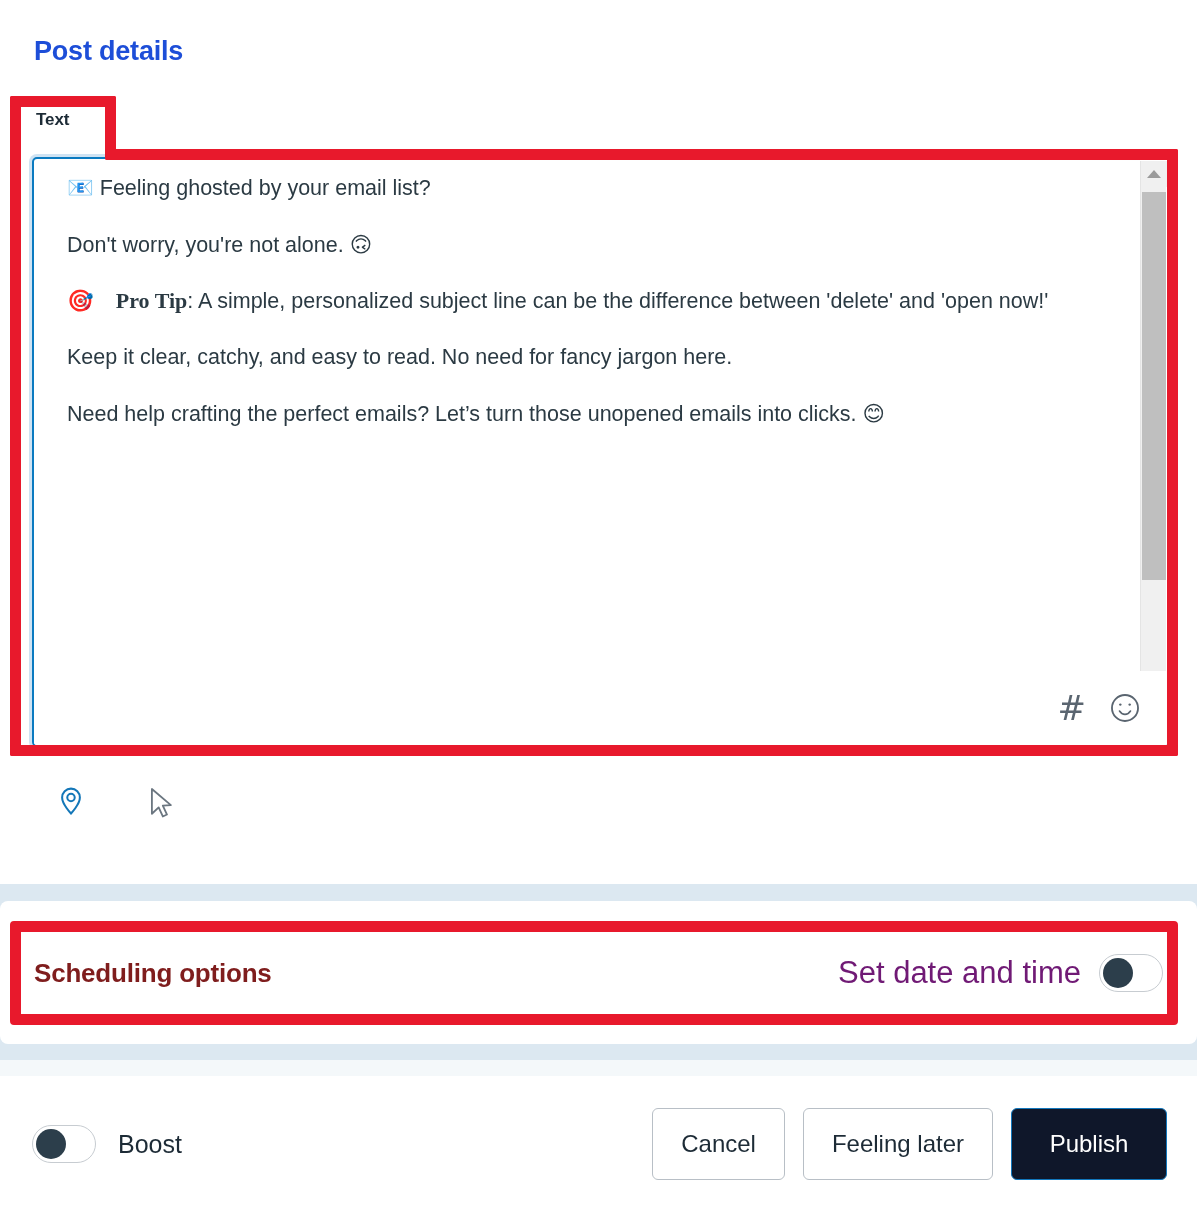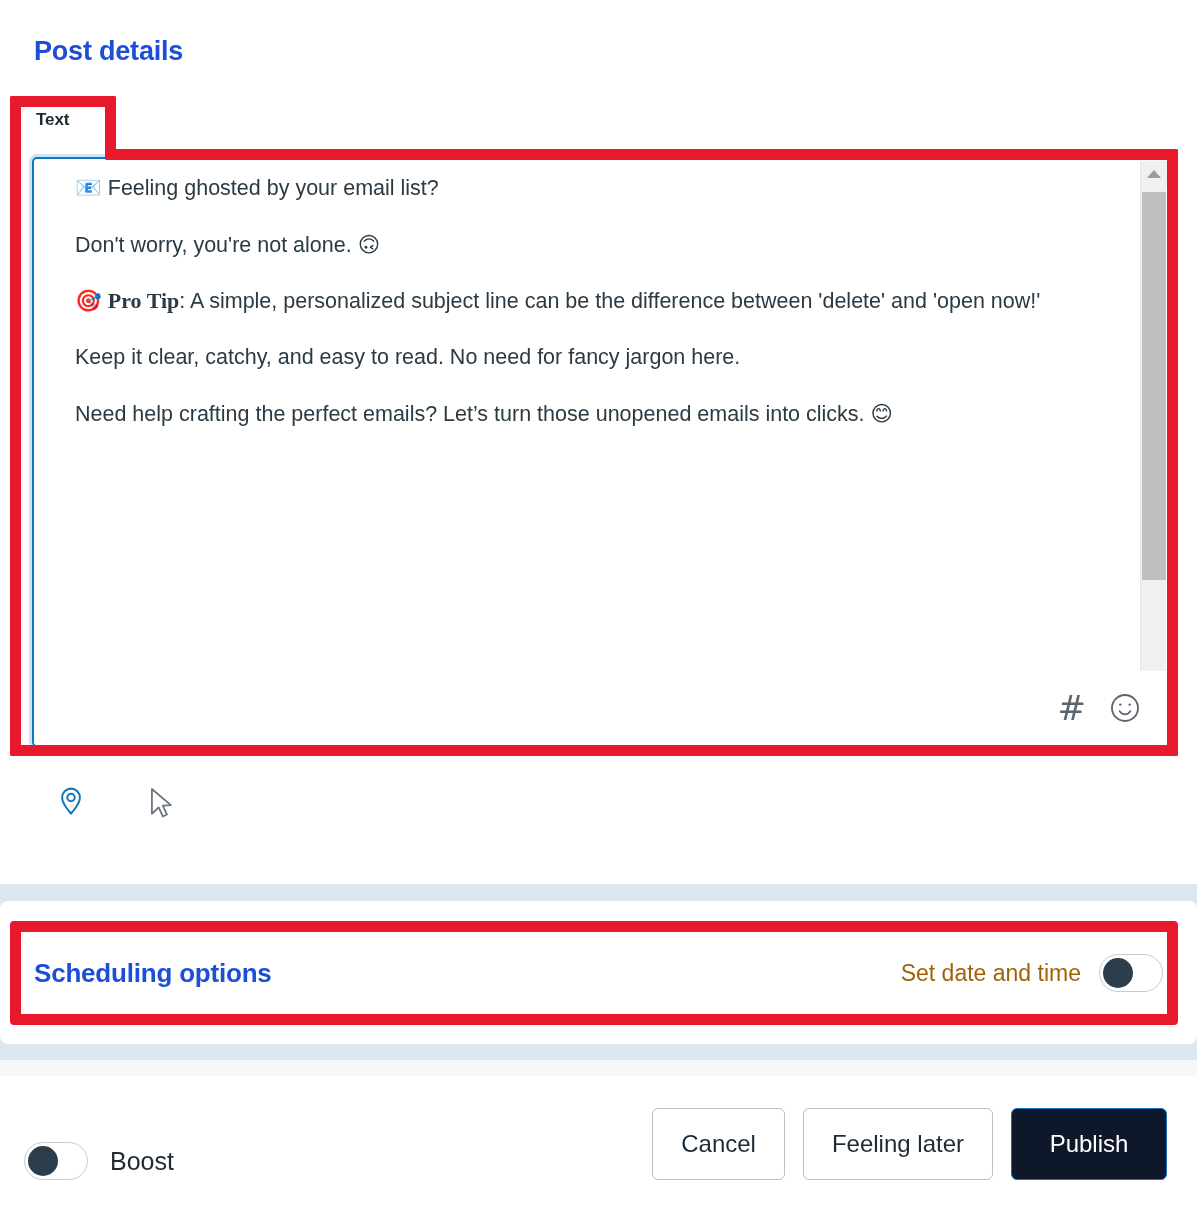--- a/index.html
+++ b/index.html
@@ -77,38 +77,38 @@
     width: 100%;
     height: 100%;
     background: #ffffff;
     border: 2px solid #0a7ac0;
     border-radius: 5px;
     box-shadow: 0 0 0 3px #cfe3f3;
     overflow: hidden;
   }
   .composer-body {
     position: absolute;
-    left: 16px; top: 0; right: 0;
+    left: 8px; top: 0; right: 0;
     height: 514px;
     overflow: hidden;
   }
   .composer-text {
     position: absolute;
     left: 25px;
     top: 14px;
     width: 1032px;
     font-size: 21.5px;
     line-height: 1.38;
     color: #2b3a43;
     font-family: "Liberation Sans", sans-serif;
   }
   .composer-text p { margin: 0 0 26px 0; }
   .emoji { font-family: "DejaVu Sans", sans-serif; }
   .bolditalic { font-weight: 700; font-style: italic; font-family: "Liberation Serif", serif; font-size: 22px; }
-  .protip { font-weight: 700; font-family: "Liberation Serif", serif; font-size: 22px; }
+  .protip { font-weight: 700; font-family: "Liberation Serif", serif; font-size: 22px; margin-left: 16px; }
   .caret {
     display: inline-block;
     width: 1.5px;
     height: 25px;
     background: #1d2b36;
     vertical-align: -5px;
     margin: 0 -1px;
   }
 
   
@@ -196,31 +196,31 @@
     top: 930px;
     height: 86px;
     display: flex;
     align-items: center;
     justify-content: space-between;
     z-index: 6;
   }
   .sched-title {
     font-size: 26px;
     font-weight: 700;
-    color: #1d4ed8;
+    color: #7f1d1d;
     letter-spacing: -0.2px;
   }
   .sched-right {
     display: flex;
     align-items: center;
     gap: 18px;
   }
   .sched-label {
-    font-size: 23px;
-    color: #a16207;
+    font-size: 31px;
+    color: #701a75;
   }
 
   
   .toggle {
     position: relative;
     width: 64px;
     height: 38px;
     border: 1.5px solid #c7ccd1;
     border-radius: 19px;
     background: #ffffff;
@@ -260,26 +260,26 @@
   }
   .footer {
     position: absolute;
     left: 0; right: 0;
     top: 1076px;
     height: 131px;
     background: #ffffff;
   }
   .footer-inner {
     position: absolute;
-    left: 24px;
+    left: 32px;
     right: 30px;
     top: 1108px;
     height: 72px;
     display: flex;
-    align-items: flex-end;
+    align-items: center;
     justify-content: space-between;
     z-index: 6;
   }
   .boost-group {
     display: flex;
     align-items: center;
     gap: 22px;
   }
   .boost-label {
     font-size: 25px;

